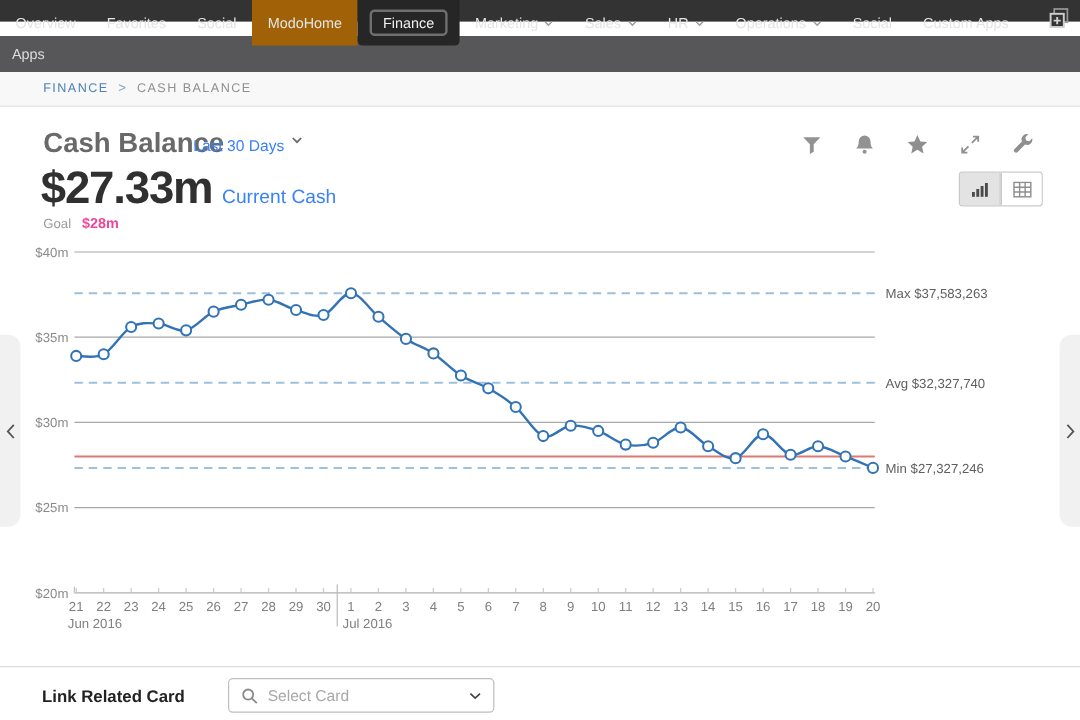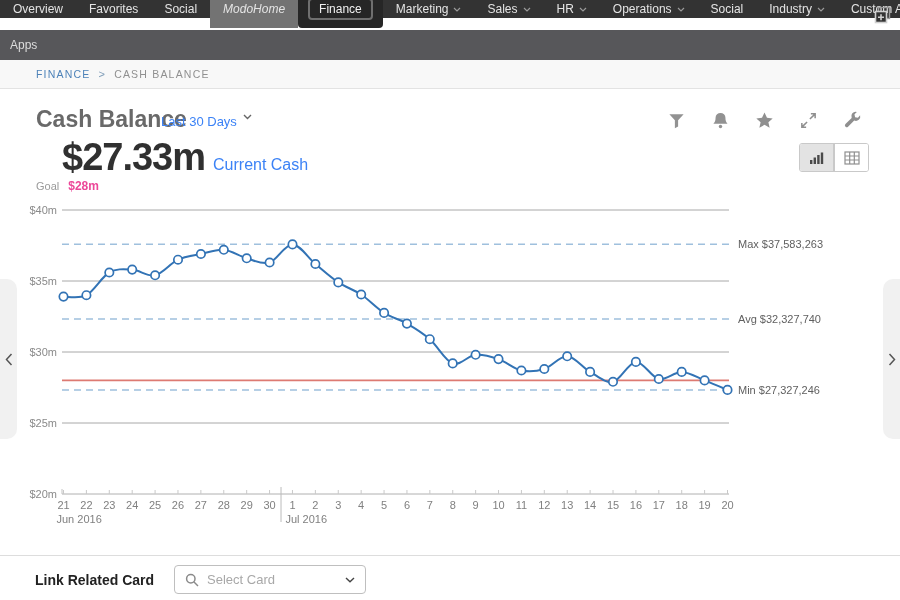--- a/index.html
+++ b/index.html
@@ -1,45 +1,45 @@
 <!DOCTYPE html>
 <html><head>
 <meta charset="utf-8">
 <style>
   * { margin:0; padding:0; box-sizing:border-box; }
   html,body { background:#fff; }
   body { font-family:"Liberation Sans", sans-serif; }
   .screen { position:relative; width:900px; height:600px; background:#ffffff; overflow:hidden; }
 
   
-  .topnav { position:absolute; left:0; top:0; width:900px; height:18px; background:#333333; display:flex; align-items:center; z-index:30; }
+  .topnav { position:absolute; left:0; top:0; width:900px; height:18px; background:#333333; display:flex; align-items:flex-start; z-index:30; }
   .nav-items { display:flex; align-items:stretch; }
   .nav-item { display:flex; align-items:center; gap:5px; padding:0 13px; color:#e4e4e4; font-size:12px; cursor:pointer; white-space:nowrap; }
-  .nav-item.home-block { background:#737373;font-style:italic; }
+  .nav-item.home-block { background:#a16207; }
   .nav-item.finance-tab { background:#262626; height:38px; border-radius:0 0 4px 4px; padding:0 10px; z-index:31; }
   .finance-pill { border:2px solid #6f6f6f; border-radius:4px; padding:2px 9px; color:#f0f0f0; }
   .nav-caret { display:inline-block; margin-top:1px; }
   .appsgrid { position:absolute; right:8px; top:6px; width:18px; height:18px; }
 
   
   .appsbar { position:absolute; left:0; top:30px; width:900px; height:30px; background:#57575a; color:#dcdcdc; font-size:12px; display:flex; align-items:center; padding-left:10px; z-index:20; }
 
   
   .crumbbar { position:absolute; left:0; top:60px; width:900px; height:29px; background:#f8f8f8; border-bottom:1px solid #e3e3e3; display:flex; align-items:center; padding-left:36px; gap:8px; font-size:10.5px; letter-spacing:1.2px; }
   .crumb-parent { color:#4d82b8; cursor:pointer; }
   .crumb-sep { color:#7f9db8; font-size:11px; }
   .crumb-current { color:#909090; }
 
   
   .card-title { position:absolute; left:36px; top:106px; font-size:23px; color:#696969; }
   .date-range { position:absolute; left:161px; top:114px; font-size:13px; color:#3b82f6; display:flex; gap:6px; cursor:pointer; }
   .toolbar { position:absolute; right:38px; top:111px; display:flex; gap:25px; align-items:center; }
   .tool-icon { width:19px; height:19px; cursor:pointer; }
   .big-row { position:absolute; left:34px; top:136px; display:flex; align-items:baseline; gap:8px; }
-  .big-num { font-size:38px; font-weight:bold; color:#303030; letter-spacing:-1px;margin-left:28px; }
+  .big-num { font-size:38px; font-weight:bold; color:#303030; letter-spacing:-1px; }
   .big-label { font-size:16px; color:#3b82f6; }
   .goal-row { position:absolute; left:36px; top:179px; display:flex; align-items:baseline; gap:9px;justify-content:space-between; }
   .goal-label { font-size:11px; color:#9a9a9a; }
   .goal-value { font-size:12px; font-weight:bold; color:#ec4899; }
 
   
   .view-toggle { position:absolute; right:31px; top:143px; display:flex; border:1px solid #c9c9c9; border-radius:3px; overflow:hidden; }
   .toggle-btn { width:34px; height:27px; background:#ffffff; display:flex; align-items:center; justify-content:center; cursor:pointer; }
   .toggle-btn.selected { background:#e3e3e3; border-right:1px solid #c9c9c9; }
   .toggle-btn + .toggle-btn { border-left:1px solid #c9c9c9; }
@@ -48,23 +48,23 @@
   .chart-svg { position:absolute; left:0; top:195px; }
   .chart-svg text { font-family:"Liberation Sans", sans-serif; }
 
   
   .paddle { position:absolute; top:279px; width:17px; height:160px; background:#f1f1f1; display:flex; align-items:center; justify-content:center; cursor:pointer; z-index:5; }
   .paddle-left  { left:0; border-radius:0 10px 10px 0; }
   .paddle-right { right:0; border-radius:10px 0 0 10px; }
 
   
   .footer-divider { position:absolute; left:0; top:555px; width:900px; border-top:1px solid #dddddd; }
-  .footer-row { position:absolute; left:35px; top:565px; display:flex; align-items:center; gap:20px; }
+  .footer-row { position:absolute; left:35px; top:565px; display:flex; align-items:center; gap:36px; }
   .footer-label { font-size:14px; font-weight:bold; color:#222222; }
-  .card-select { width:192px; height:29px; border:1px solid #bfbfbf; border-radius:4px; background:#fff; display:flex; align-items:center; padding:0 10px; gap:8px; cursor:pointer; }
+  .card-select { width:222px; height:29px; border:1px solid #bfbfbf; border-radius:4px; background:#fff; display:flex; align-items:center; padding:0 10px; gap:8px; cursor:pointer; }
   .select-placeholder { font-size:13px; color:#a8a8a8; flex:1; }
 </style>
 </head>
 <body>
 
 <div class="screen">
 
   <header class="topnav">
     <div class="nav-items" id="nav-items">
         <div class="nav-item">
@@ -101,26 +101,20 @@
           </svg>
         </div>
         <div class="nav-item">
           <span>Operations</span>
           <svg class="nav-caret" width="8" height="5" viewBox="0 0 8 5">
             <polyline points="1,1 4,4 7,1" fill="none" stroke="#9a9a9a" stroke-width="1.2"></polyline>
           </svg>
         </div>
         <div class="nav-item">
           <span>Social</span>
-        </div>
-        <div class="nav-item">
-          <span>Industry</span>
-          <svg class="nav-caret" width="8" height="5" viewBox="0 0 8 5">
-            <polyline points="1,1 4,4 7,1" fill="none" stroke="#9a9a9a" stroke-width="1.2"></polyline>
-          </svg>
         </div>
         <div class="nav-item">
           <span>Custom Apps</span>
         </div>
       </div>
     <svg class="appsgrid" viewBox="0 0 18 18">
       <rect x="4.5" y="1.5" width="11" height="11" fill="none" stroke="#9a9a9a" stroke-width="1.4"></rect>
       <rect x="1.5" y="5.5" width="11" height="11" fill="#333" stroke="#cfcfcf" stroke-width="1.6"></rect>
       <path d="M7 8.2 v6 M4 11.2 h6" stroke="#cfcfcf" stroke-width="1.6"></path>
     </svg>

